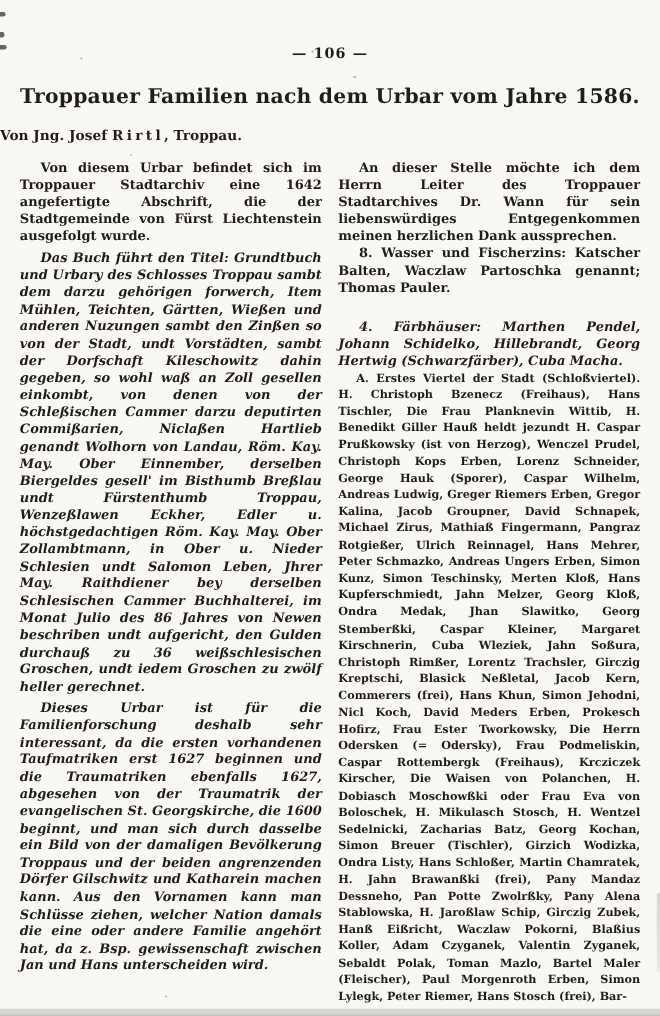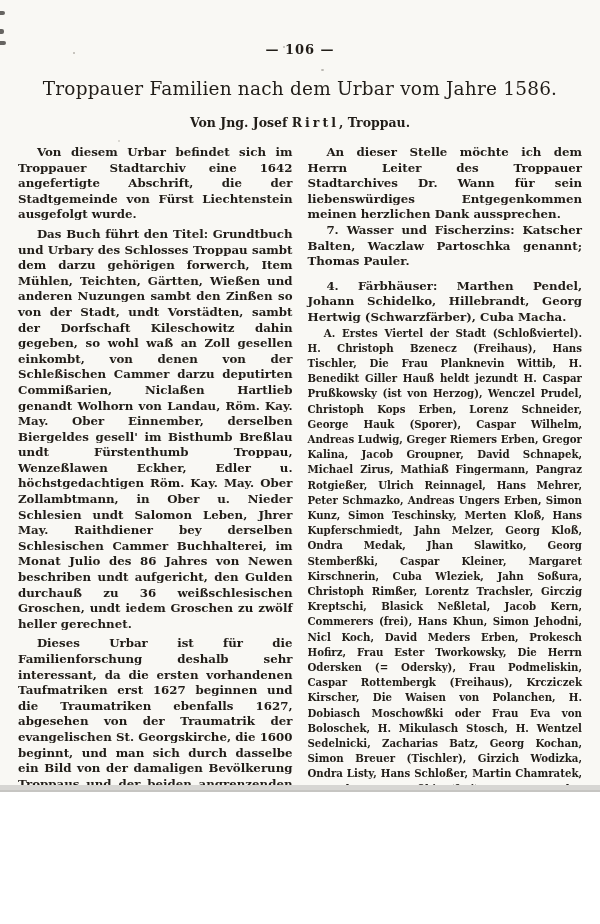--- a/index.html
+++ b/index.html
@@ -1,61 +1,61 @@
 <!DOCTYPE html>
 <html lang="de"><head>
 <meta charset="utf-8">
 <style>
   html,body{margin:0;padding:0;background:#ffffff;}
   .page{
     position:relative;
-    width:600px;height:792px;
+    width:600px;height:924px;
     background:#f9f8f4;
     overflow:hidden;
     font-family:"DejaVu Serif", serif;
     color:#211d18;
   }
   .page-number{
     text-align:center;
     padding-top:42px;
     font-size:13px;
     font-weight:bold;
     letter-spacing:1px;
   }
   .title{
     text-align:center;
     font-size:18.5px;
-    font-weight:normal;
+    font-weight:bold;
     margin:21px 10px 16px;
     letter-spacing:0.2px;
   }
   .byline{
-    text-align:center;
+    text-align:left;
     font-size:12.5px;
     font-weight:bold;
     margin-top:9px;
   }
   .byline .sperr{letter-spacing:3px;}
   .columns{
     display:flex;
     gap:15px;
     padding:15px 18px 0;
   }
   .col{
     width:277px;
     text-align:justify;
     font-size:11.8px;
     line-height:15.6px;
     font-weight:bold;
     hyphens:manual;
   }
   .col p{margin:0;text-indent:1.6em;}
-  .col p + p{margin-top:4px;}
+  .col p + p{margin-top:4px;font-style:italic;}
   .list p{margin-top:0;}
-  .list p.gap{margin-top:9px;}
+  .list p.gap{margin-top:20px;}
   .section-a{
     font-size:10.2px;
     line-height:15.2px;
     margin-top:6px;
   }
   
   .edge-mark{position:absolute;left:0;background:#4c4a46;opacity:.85;border-radius:0 2px 2px 0;}
   .m1{top:11px;width:5px;height:4px;}
   .m2{top:29px;width:4px;height:5px;}
   .m3{top:41px;width:6px;height:4px;}
@@ -94,21 +94,21 @@
 
     <div class="col">
       <p>Von diesem Urbar befindet sich im Troppauer Stadtarchiv eine 1642 angefertigte Abschrift, die der Stadtgemeinde von Fürst Liechtenstein ausgefolgt wurde.</p>
       <p>Das Buch führt den Titel: Grundtbuch und Urbary des Schlosses Troppau sambt dem darzu gehörigen forwerch, Item Mühlen, Teichten, Gärtten, Wießen und anderen Nuzungen sambt den Zinßen so von der Stadt, undt Vorstädten, sambt der Dorfschaft Kileschowitz dahin gegeben, so wohl waß an Zoll gesellen einkombt, von denen von der Schleßischen Cammer darzu deputirten Commißarien, Niclaßen Hartlieb genandt Wolhorn von Landau, Röm. Kay. May. Ober Einnember, derselben Biergeldes gesell' im Bisthumb Breßlau undt Fürstenthumb Troppau, Wenzeßlawen Eckher, Edler u. höchstgedachtigen Röm. Kay. May. Ober Zollambtmann, in Ober u. Nieder Schlesien undt Salomon Leben, Jhrer May. Raithdiener bey derselben Schlesischen Cammer Buchhalterei, im Monat Julio des 86 Jahres von Newen beschriben undt aufgericht, den Gulden durchauß zu 36 weißschlesischen Groschen, undt iedem Groschen zu zwölf heller gerechnet.</p>
       <p>Dieses Urbar ist für die Familienforschung deshalb sehr interessant, da die ersten vorhandenen Taufmatriken erst 1627 beginnen und die Traumatriken ebenfalls 1627, abgesehen von der Traumatrik der evangelischen St. Georgskirche, die 1600 beginnt, und man sich durch dasselbe ein Bild von der damaligen Bevölkerung Troppaus und der beiden angrenzenden Dörfer Gilschwitz und Katharein machen kann. Aus den Vornamen kann man Schlüsse ziehen, welcher Nation damals die eine oder andere Familie angehört hat, da z. Bsp. gewissenschaft zwischen Jan und Hans unterscheiden wird.</p>
     </div>
 
     <div class="col">
       <p>An dieser Stelle möchte ich dem Herrn Leiter des Troppauer Stadtarchives Dr. Wann für sein liebenswürdiges Entgegenkommen meinen herzlichen Dank aussprechen.</p>
       <div class="list">
-        <p>7. Wasser und Fischerzins: Katscher Balten, Waczlaw Partoschka genannt; Thomas Pauler.</p>
+        <p>8. Wasser und Fischerzins: Katscher Balten, Waczlaw Partoschka genannt; Thomas Pauler.</p>
         <p class="gap">4. Färbhäuser: Marthen Pendel, Johann Schidelko, Hillebrandt, Georg Hertwig (Schwarzfärber), Cuba Macha.</p>
       </div>
       <p class="section-a">A. Erstes Viertel der Stadt (Schloßviertel). H. Christoph Bzenecz (Freihaus), Hans Tischler, Die Frau Planknevin Wittib, H. Benedikt Giller Hauß heldt jezundt H. Caspar Prußkowsky (ist von Herzog), Wenczel Prudel, Christoph Kops Erben, Lorenz Schneider, George Hauk (Sporer), Caspar Wilhelm, Andreas Ludwig, Greger Riemers Erben, Gregor Kalina, Jacob Groupner, David Schnapek, Michael Zirus, Mathiaß Fingermann, Pangraz Rotgießer, Ulrich Reinnagel, Hans Mehrer, Peter Schmazko, Andreas Ungers Erben, Simon Kunz, Simon Teschinsky, Merten Kloß, Hans Kupferschmiedt, Jahn Melzer, Georg Kloß, Ondra Medak, Jhan Slawitko, Georg Stemberßki, Caspar Kleiner, Margaret Kirschnerin, Cuba Wleziek, Jahn Soßura, Christoph Rimßer, Lorentz Trachsler, Girczig Kreptschi, Blasick Neßletal, Jacob Kern, Commerers (frei), Hans Khun, Simon Jehodni, Nicl Koch, David Meders Erben, Prokesch Hofirz, Frau Ester Tworkowsky, Die Herrn Odersken (= Odersky), Frau Podmeliskin, Caspar Rottembergk (Freihaus), Krcziczek Kirscher, Die Waisen von Polanchen, H. Dobiasch Moschowßki oder Frau Eva von Boloschek, H. Mikulasch Stosch, H. Wentzel Sedelnicki, Zacharias Batz, Georg Kochan, Simon Breuer (Tischler), Girzich Wodizka, Ondra Listy, Hans Schloßer, Martin Chamratek, H. Jahn Brawanßki (frei), Pany Mandaz Dessneho, Pan Potte Zwolrßky, Pany Alena Stablowska, H. Jaroßlaw Schip, Girczig Zubek, Hanß Eißricht, Waczlaw Pokorni, Blaßius Koller, Adam Czyganek, Valentin Zyganek, Sebaldt Polak, Toman Mazlo, Bartel Maler (Fleischer), Paul Morgenroth Erben, Simon Lylegk, Peter Riemer, Hans Stosch (frei), Bar-</p>
     </div>
 
   </div>
 
   <div class="edge-mark m1"></div>
   <div class="edge-mark m2"></div>
   <div class="edge-mark m3"></div>

